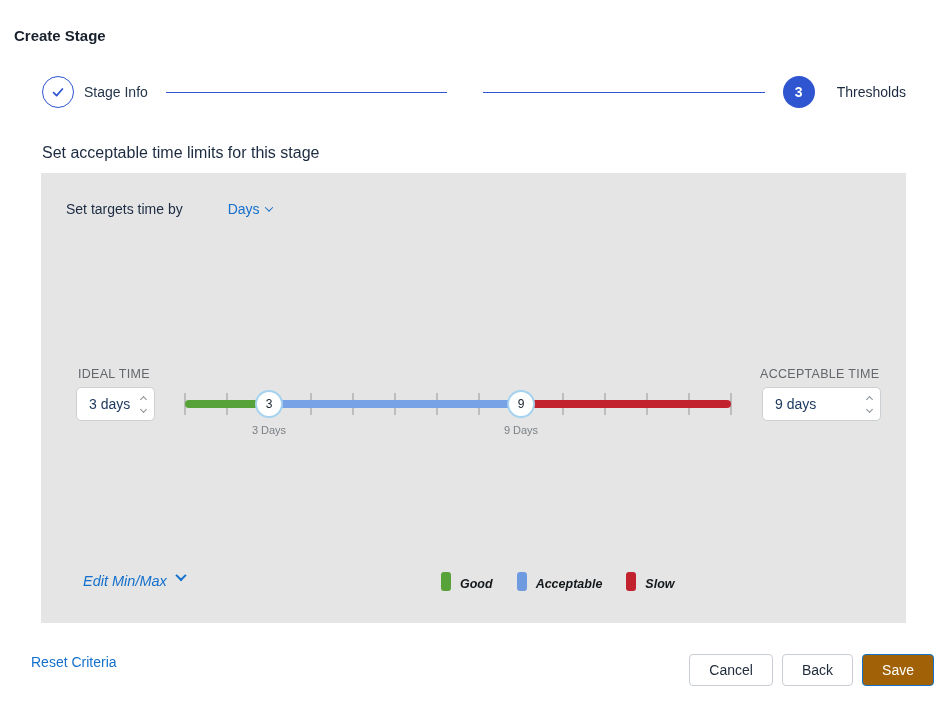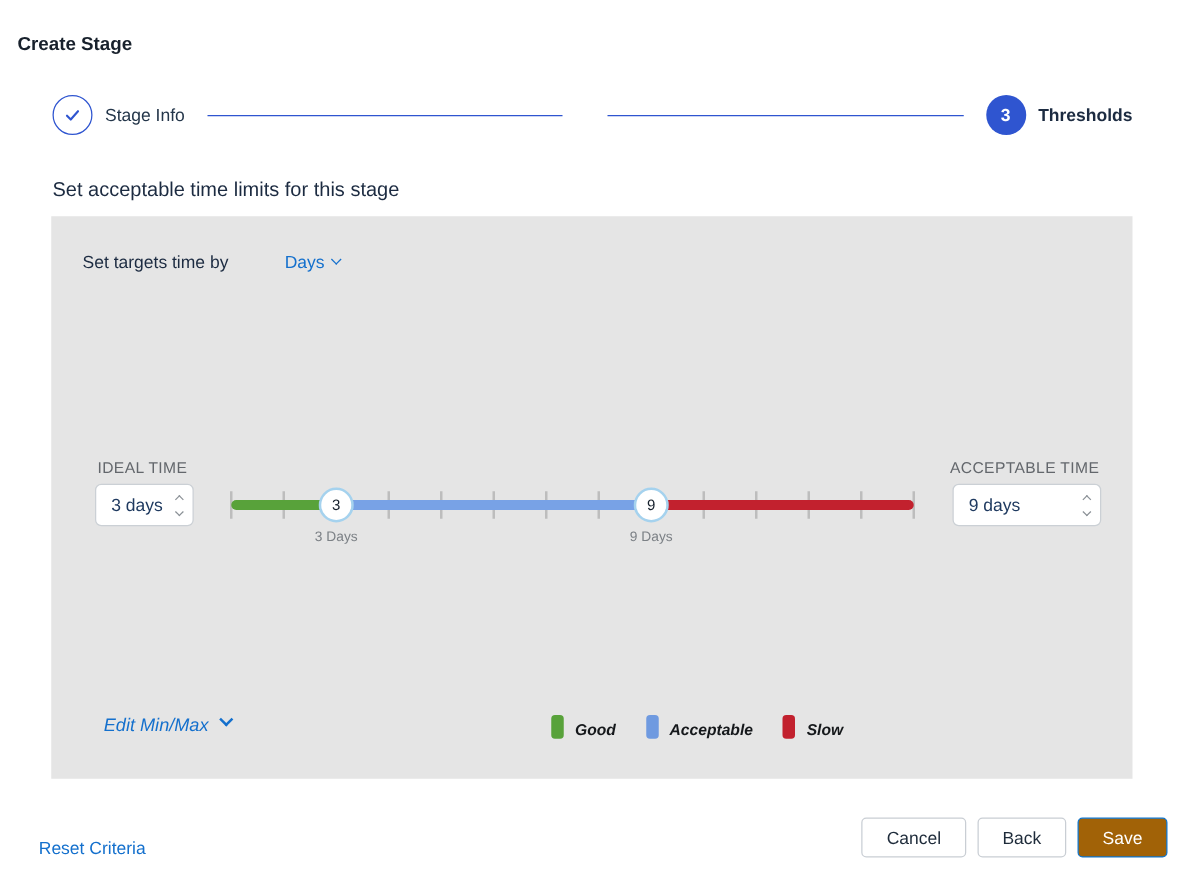--- a/index.html
+++ b/index.html
@@ -10,21 +10,21 @@
   .page-title { position:absolute; left:14px; top:27px; font-size:15px; font-weight:bold; color:#18212c; }
 
   
   .stepper { position:absolute; left:42px; right:43px; top:76px; height:32px; display:flex; align-items:center; }
   .step { display:flex; align-items:center; gap:10px; flex:0 0 auto; }
   .step-circle { width:32px; height:32px; border-radius:50%; display:flex; align-items:center; justify-content:center; }
   .step-circle.done { background:#fff; border:1.5px solid #2f55d0; color:#2f55d0; }
   .step-circle.current { background:#2f55d0; color:#fff; font-size:14px; font-weight:bold; }
   .step-circle svg { width:16px; height:16px; }
   .step-label { font-size:14px; color:#24364a; white-space:nowrap; }
-  .step-label.bold { font-weight:bold; color:#1c2b41; }
+  .step-label.bold { font-weight:normal; color:#1c2b41;margin-left:12px; }
   .connector { flex:1 1 auto; height:1px; background:#2f55d0; margin:0 18px; }
 
   .section-heading { position:absolute; left:42px; top:144px; font-size:16px; color:#1c2b41; }
 
   
   .panel { position:absolute; left:41px; top:173px; width:865px; height:450px; background:#e5e5e5; }
   .targets-line { position:absolute; left:25px; top:28px; font-size:14px; color:#1c2b41; display:flex; align-items:center; gap:5px; }
   .link-blue { color:#1470cd; cursor:pointer;padding-left:40px; }
   .chev { display:inline-block; width:6px; height:6px; border-right:1.6px solid currentColor; border-bottom:1.6px solid currentColor; transform:rotate(45deg) translate(-1px,-1px); }
   .chev.big { width:8px; height:8px; border-width:2px; }
@@ -50,21 +50,21 @@
   .edit-minmax { position:absolute; left:42px; top:400px; font-size:14.5px; color:#1470cd; display:flex; gap:10px; cursor:pointer;font-style:italic; }
   .legend { position:absolute; left:400px; top:399px; display:flex; align-items:center; gap:24px; }
   .legend-item { display:flex; align-items:flex-end; gap:9px;font-style:italic; }
   .swatch { width:10px; height:19px; border-radius:3px; }
   .swatch.good { background:#58a23a; }
   .swatch.acceptable { background:#6f9ae0; }
   .swatch.slow { background:#c2212e; }
   .legend-label { font-size:12.5px; font-weight:bold; color:#15181b; }
 
   
-  .footer { position:absolute; left:31px; right:15px; top:654px; height:32px; display:flex; align-items:flex-end; }
+  .footer { position:absolute; left:31px; right:15px; top:654px; height:32px; display:flex; align-items:flex-start; }
   .reset-link { font-size:14px; color:#1470cd; cursor:pointer; }
   .footer-btns { margin-left:auto; display:flex; gap:9px; }
   .btn { height:32px; border-radius:4px; font-family:"Liberation Sans", sans-serif; font-size:14px; padding:0 19px; cursor:pointer; }
   .btn.ghost { background:#fff; border:1px solid #c9ced4; color:#1e2b3a; }
   .btn.primary { background:#a16207; border:1px solid #0d74ce; color:#fff; }
 </style>
 </head>
 <body>
 
 <div class="app">

